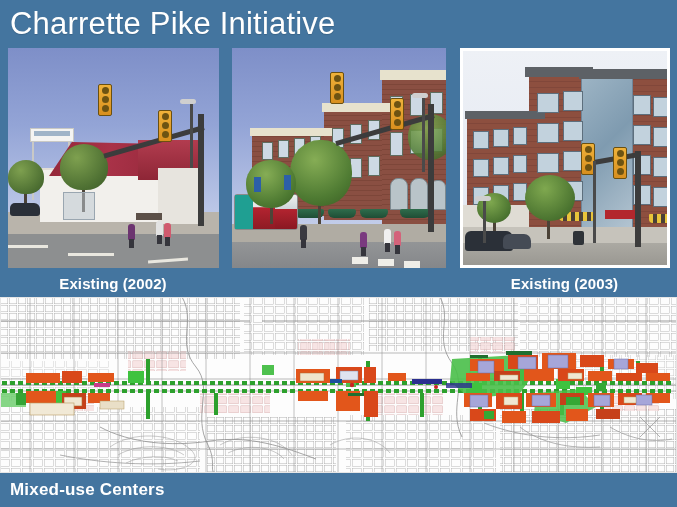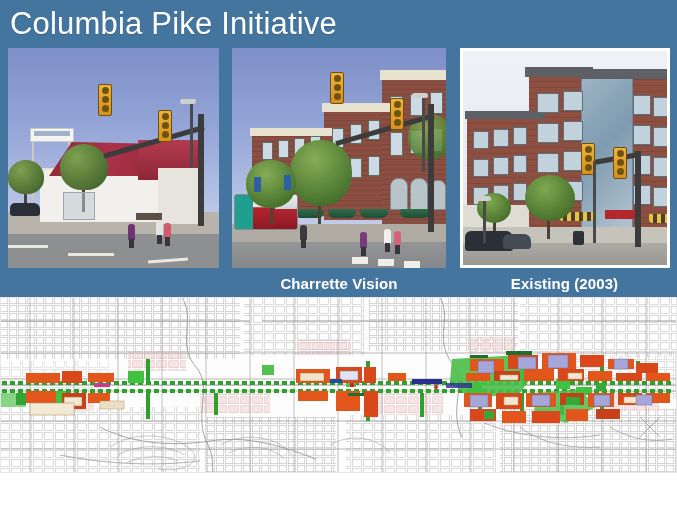--- a/index.html
+++ b/index.html
@@ -113,21 +113,21 @@
   .bottom-bar{position:absolute;left:0;top:473px;width:677px;height:34px;background:#44759f;}
   .bottom-text{position:absolute;left:10px;top:0;height:34px;line-height:34px;color:#ffffff;
     font-size:17px;font-weight:700;letter-spacing:.2px;}
 </style>
 </head>
 <body>
 
 <div class="slide">
 
   <div class="title-bar">
-    <div class="title-text">Columbia Pike Initiative</div>
+    <div class="title-text">Charrette Pike Initiative</div>
   </div>
 
   <div class="photo-strip">
 
     <div class="photo p1">
       <div class="sky"></div>
       <div class="ground"></div>
       <div class="sidewalk"></div>
       <div class="roadline" style="left:0;bottom:20px;width:40px;"></div>
       <div class="roadline" style="left:60px;bottom:12px;width:46px;"></div>
@@ -332,21 +332,21 @@
           <b></b>
           <b></b>
         </div>
       <div class="lamp-pole" style="left:130px;bottom:22px;height:82px;"></div>
       <div class="lamp-pole" style="left:20px;bottom:22px;height:44px;"></div>
       <div class="lamp-head" style="left:12px;bottom:64px;"></div>
     </div>
   </div>
 
   <div class="caption-band">
-    <div class="caption c2">Charrette Vision</div>
+    <div class="caption c1">Existing (2002)</div>
     <div class="caption c3">Existing (2003)</div>
   </div>
 
   <div class="map">
     <svg class="map-canvas" viewBox="0 0 677 176" preserveAspectRatio="none">
       <defs>
         <pattern id="fineGrid" width="13" height="11" patternUnits="userSpaceOnUse">
           <path d="M0 0 H13 M0 0 V11" stroke="#9b9b9b" stroke-width="0.5" fill="none"></path>
         </pattern>
         <pattern id="lotGrid" width="9" height="8" patternUnits="userSpaceOnUse">
@@ -708,14 +708,17 @@
       <g stroke="#a0a0a0" stroke-width="0.8" fill="none">
         <path d="M640 120 L660 140 M660 120 L640 140"></path>
         <path d="M610 130 C630 142 652 146 672 142"></path>
         <path d="M520 130 C540 146 570 152 600 150"></path>
       </g>
 
       <rect x="0.5" y="0.5" width="676" height="175" fill="none" stroke="#e6e6e6" stroke-width="1"></rect>
     </svg>
   </div>
 
+  <div class="bottom-bar">
+    <div class="bottom-text">Mixed-use Centers</div>
+  </div>
 
 </div>
 
 </body></html>

